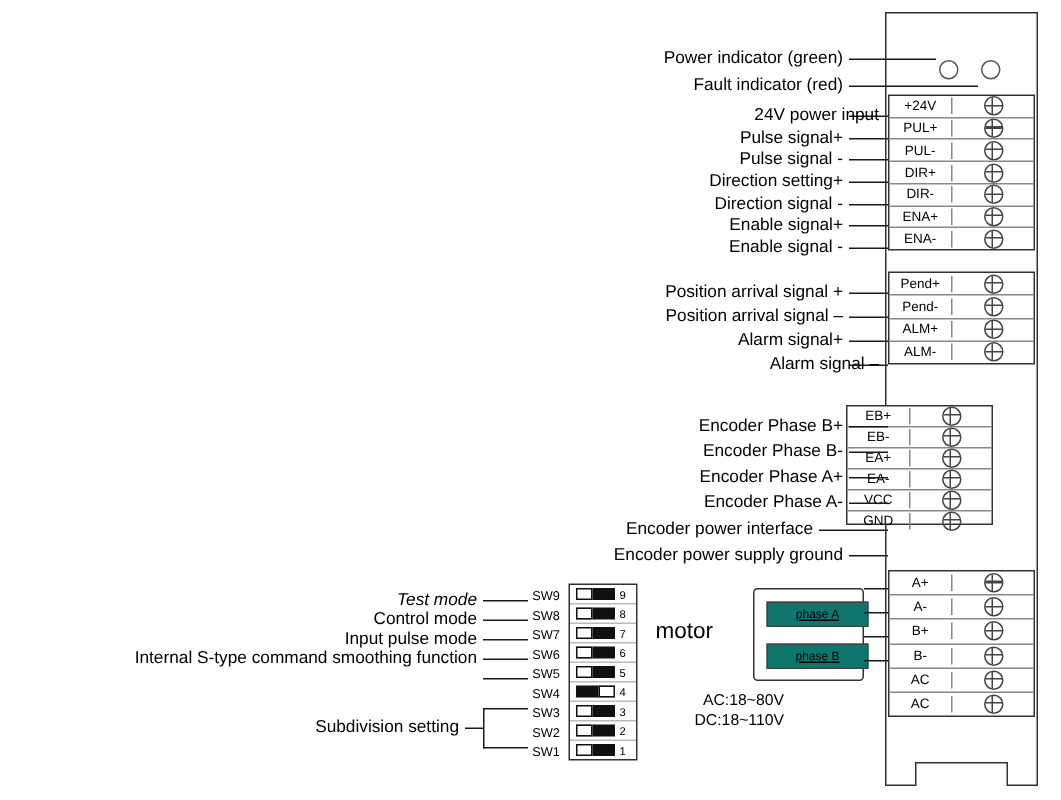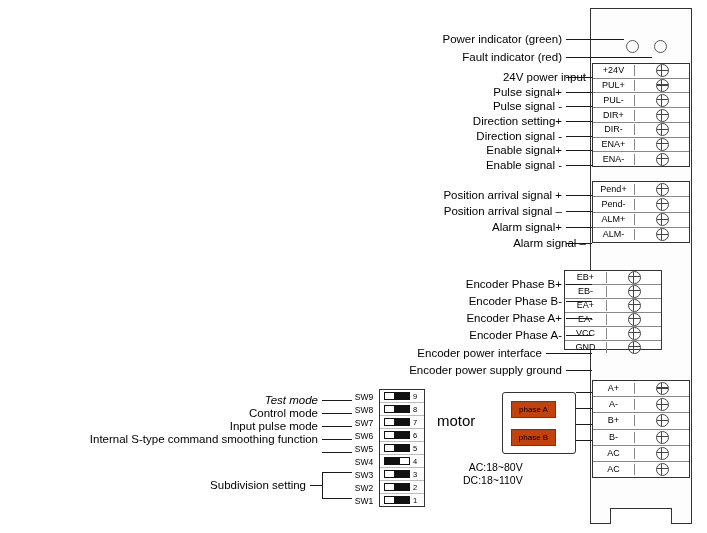--- a/index.html
+++ b/index.html
@@ -165,26 +165,27 @@
   .motor-box{
     position:absolute;
     left:502px;top:392px;width:74px;height:62px;
     border:1.3px solid #333;
     border-radius:3px;
     background:#fff;
     box-sizing:border-box;
   }
   .phase-box{
     position:absolute;
-    left:8px;width:45px;height:17px;
+    left:8px;width:68px;height:17px;
     border:1.1px solid #444;
-    background:#c2410c;
+    background:#0f766e;
     font-size:8px;
     display:flex;align-items:center;justify-content:center;
     box-sizing:border-box;
+    text-decoration:underline;
   }
   .phase-a{top:8px;}
   .phase-b{top:36px;}
   .motor-word{
     position:absolute;
     left:437px;top:412px;
     font-size:15px;
     color:#000;
   }
   .motor-wire{

